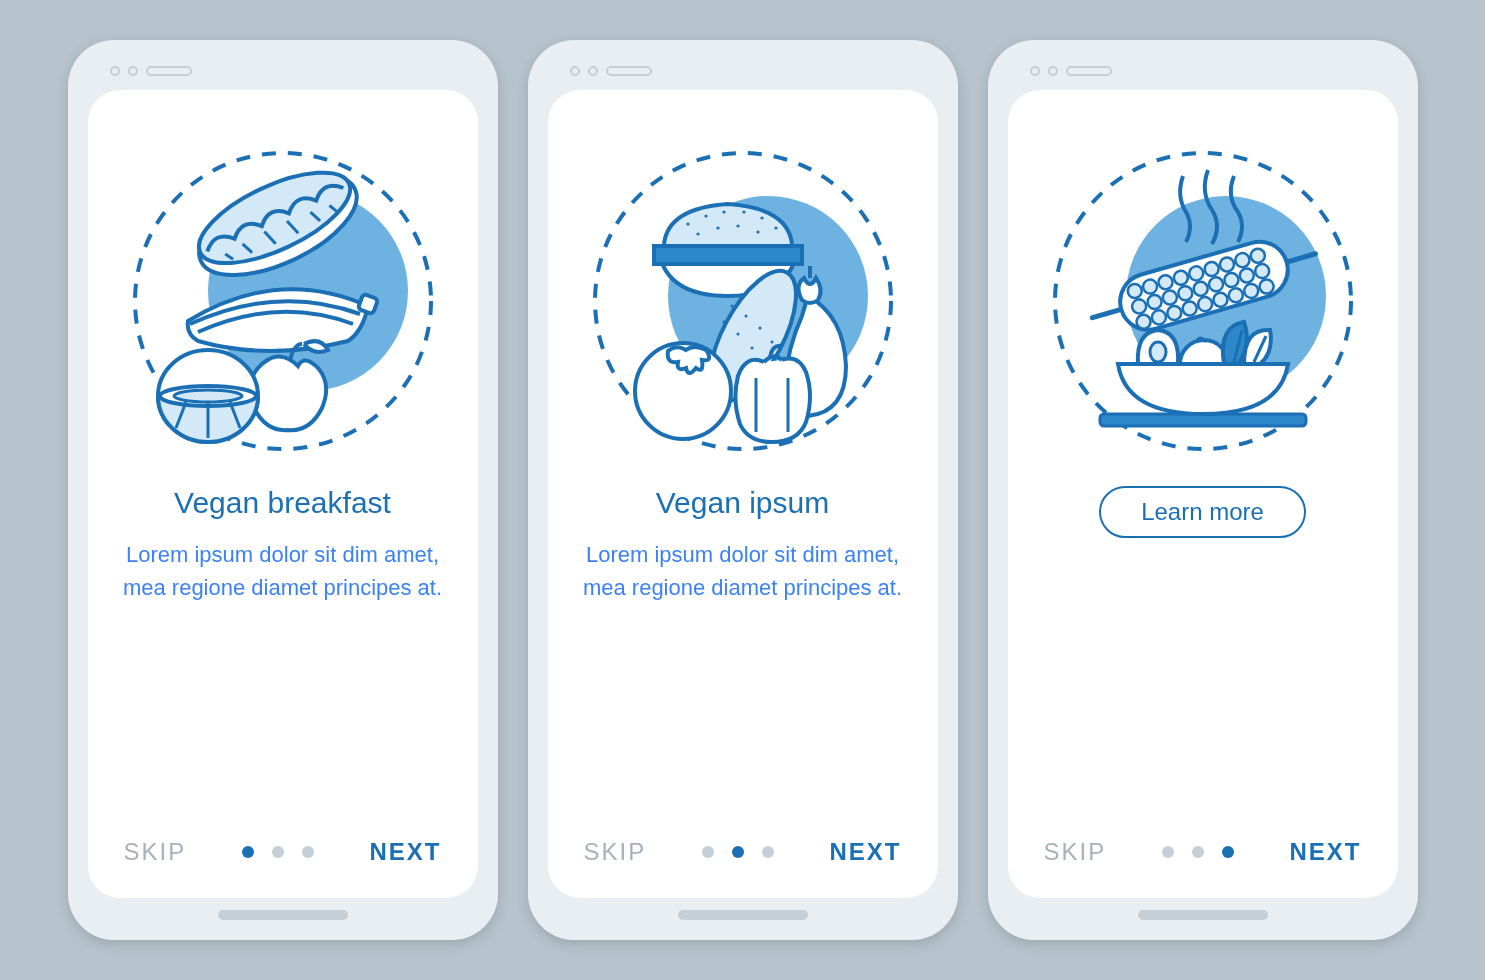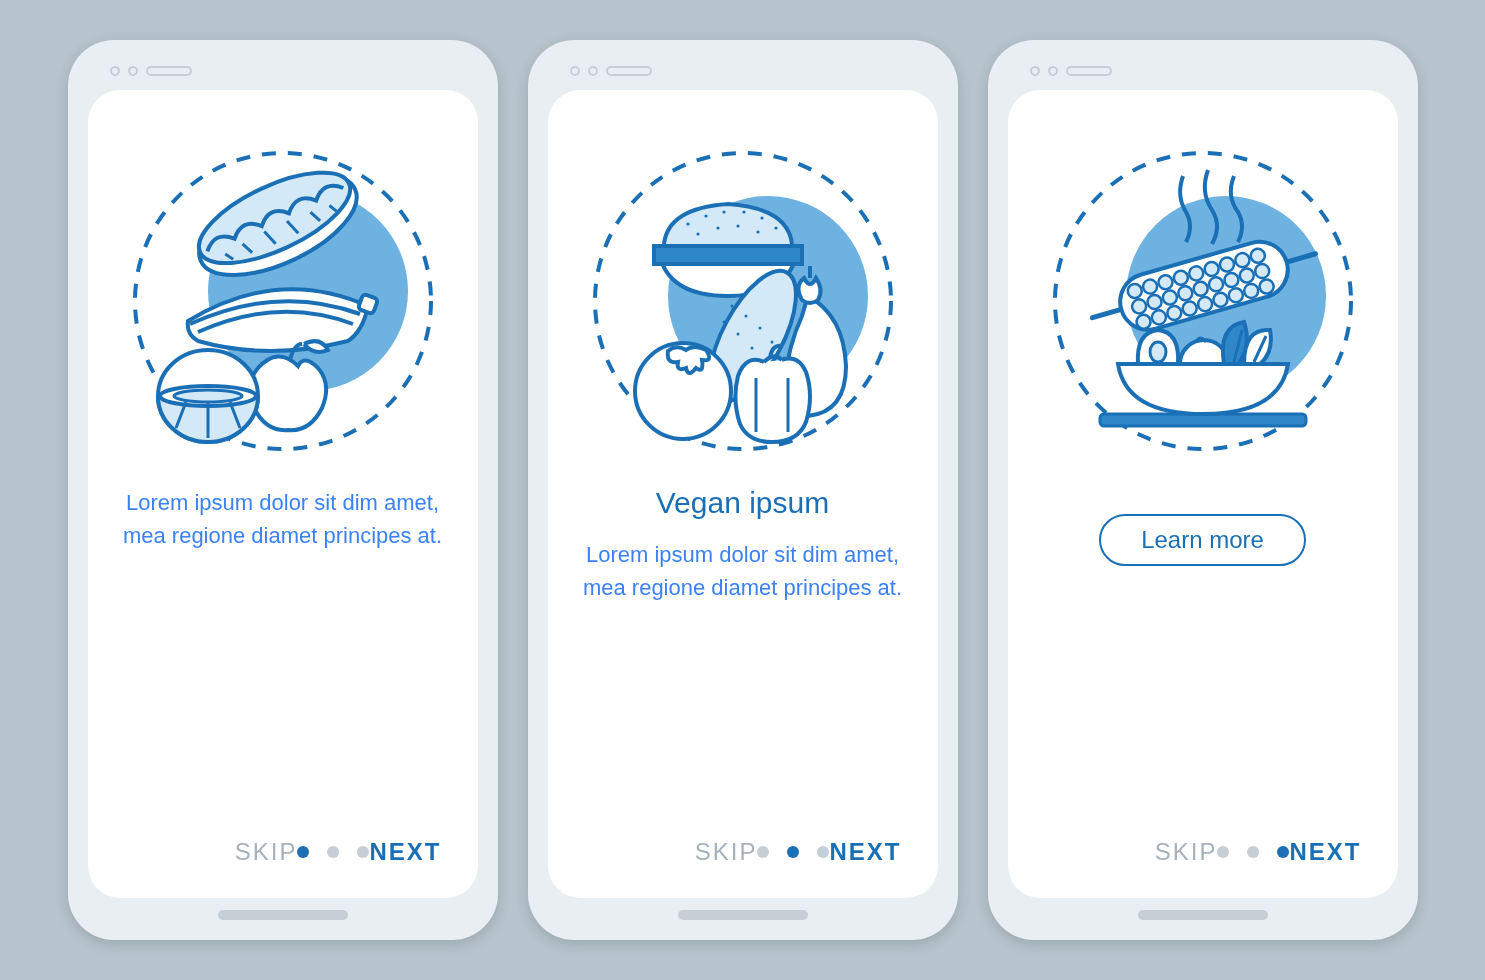--- a/index.html
+++ b/index.html
@@ -61,35 +61,34 @@
     margin-bottom: 18px;
   }
   .desc {
     color: #3b82f6;
     font-size: 22px;
     line-height: 1.5;
     text-align: center;
     max-width: 320px;
   }
   .learn-more {
-    margin-top: 28px;
     border: 2px solid #1a6fb5;
     color: #1a6fb5;
     background: #fff;
     border-radius: 999px;
     padding: 10px 40px;
     font-size: 24px;
     cursor: pointer;
   }
   .navbar {
     margin-top: auto;
     width: 100%;
     display: flex;
     align-items: center;
-    justify-content: flex-end;
+    justify-content: space-between;
     padding: 0 6px 6px 6px;
   }
   .skip {
     color: #a7b1bb;
     font-size: 24px;
     letter-spacing: 2px;
     cursor: pointer;
   }
   .next {
     color: #1a6fb5;
@@ -153,20 +152,21 @@
           <ellipse cx="80" cy="250" rx="50" ry="46" fill="#fff" stroke="#1a6fb5" stroke-width="4"></ellipse>
           <path d="M30 250 A50 46 0 0 0 130 250" fill="#d3e9f7" stroke="#1a6fb5" stroke-width="4"></path>
           <ellipse cx="80" cy="250" rx="48" ry="10" fill="#fff" stroke="#1a6fb5" stroke-width="4"></ellipse>
           <ellipse cx="80" cy="250" rx="34" ry="6" fill="#d3e9f7" stroke="#1a6fb5" stroke-width="3"></ellipse>
           <line x1="80" y1="256" x2="80" y2="292" stroke="#1a6fb5" stroke-width="3"></line>
           <line x1="58" y1="256" x2="48" y2="282" stroke="#1a6fb5" stroke-width="3"></line>
           <line x1="102" y1="256" x2="112" y2="282" stroke="#1a6fb5" stroke-width="3"></line>
         </g>
       </svg>
     </div>
+    <div class="title">Vegan breakfast</div>
     <div class="desc">Lorem ipsum dolor sit dim amet, mea regione diamet principes at.</div>
     <div class="navbar">
       <div class="skip">SKIP</div>
       <div class="dots">
         <div class="dot active"></div>
         <div class="dot"></div>
         <div class="dot"></div>
       </div>
       <div class="next">NEXT</div>
     </div>

